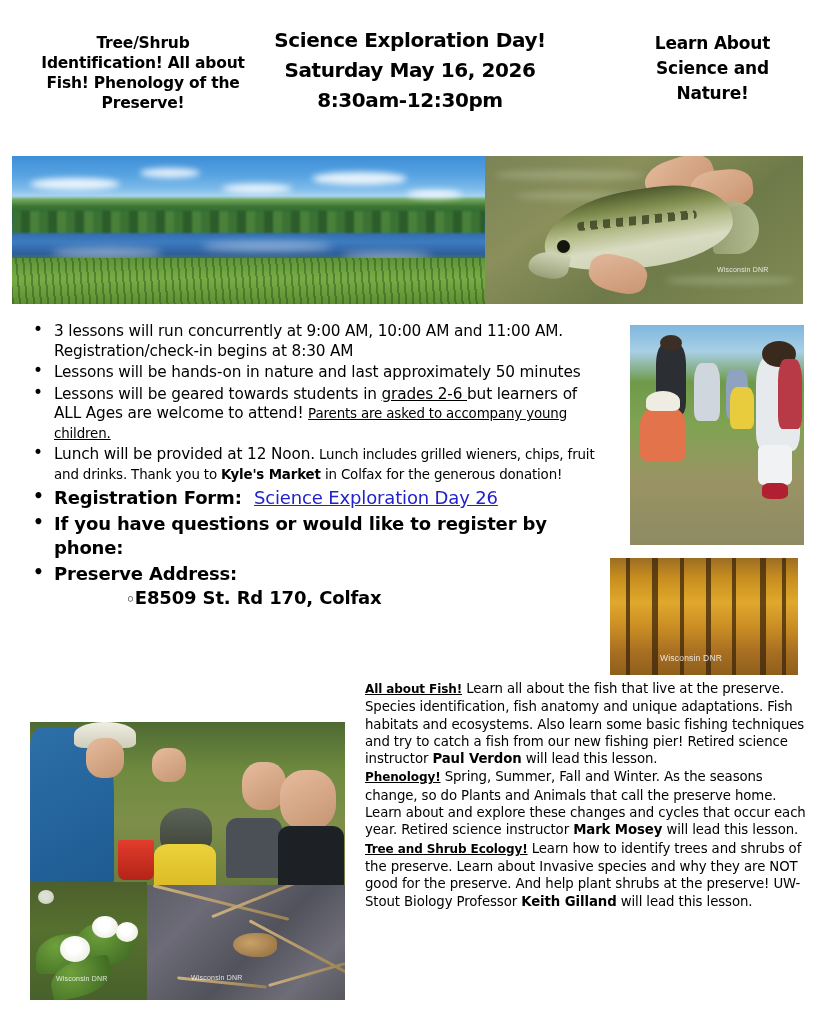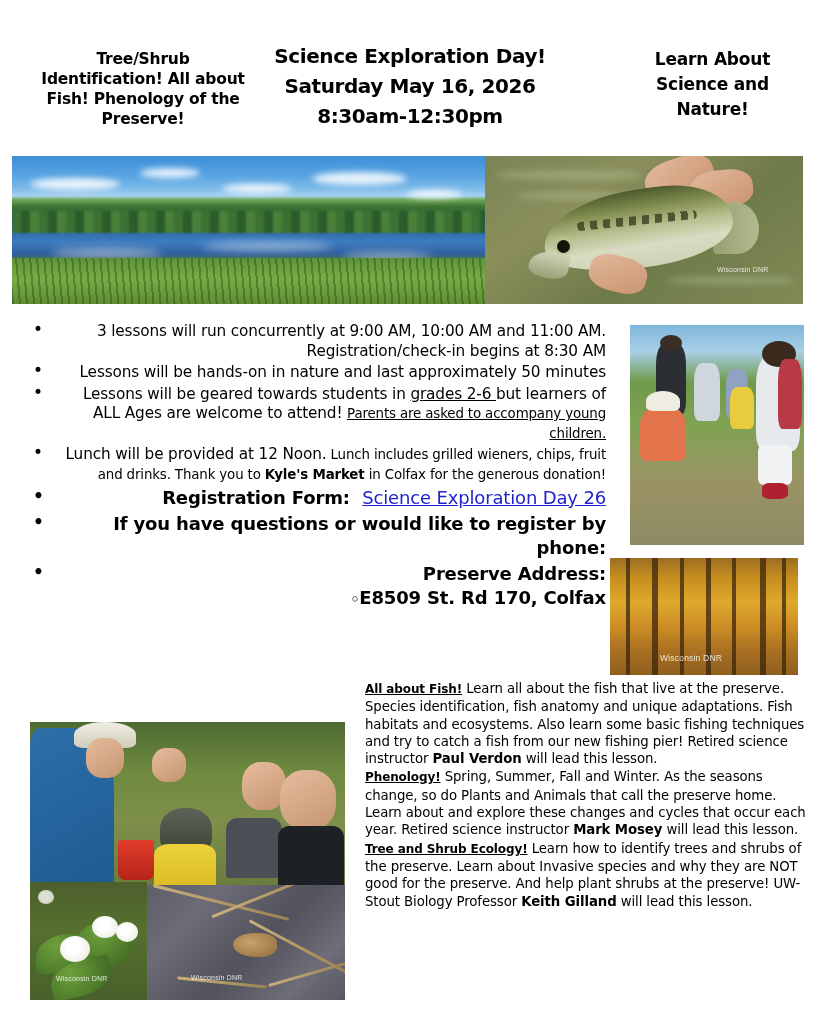--- a/index.html
+++ b/index.html
@@ -10,21 +10,21 @@
   body {
     width: 820px; height: 1024px;
     position: relative;
     font-family: "DejaVu Sans", "Liberation Sans", sans-serif;
     color: #000;
     overflow: hidden;
   }
 
   
   .header {
-    position: absolute; left: 0; top: 0; width: 820px; height: 150px; margin-top: 16px;
+    position: absolute; left: 0; top: 0; width: 820px; height: 150px;
   }
   .hdr-left {
     position: absolute; left: 38px; top: 33px; width: 210px;
     text-align: center; font-weight: bold; font-size: 15.5px;
     line-height: 20px; letter-spacing: -0.2px;
   }
   .hdr-center {
     position: absolute; left: 225px; top: 25px; width: 370px;
     text-align: center; font-weight: bold; font-size: 20px;
     line-height: 30px; letter-spacing: -0.4px;
@@ -104,21 +104,21 @@
     position:absolute; background: linear-gradient(150deg,#e2b99c,#c9936f);
     border-radius: 40%;
   }
 
   
   .body-text {
     position: absolute; left: 14px; top: 322px; width: 592px;
     font-size: 15.3px; line-height: 19.5px; letter-spacing: -0.15px;
   }
   .intro { margin: 0 0 1px 0; }
-  ul.bullets { list-style: none; margin: 0; padding: 0; text-align: right; }
+  ul.bullets { list-style: none; margin: 0; padding: 0; }
   ul.bullets > li {
     position: relative; padding-left: 40px; margin-bottom: 2px;
   }
   ul.bullets > li::before {
     content: "\2022"; position: absolute; left: 19px; top: -2px; font-size: 17px;
   }
   li.sub { list-style: none; padding-left: 72px; margin-top: 0; }
   li.sub::before { content: "\25E6"; left: 52px; font-size: 14px; top: 0; }
   .small { font-size: 13.4px; line-height: 18px; }
   .big { font-size: 18px; font-weight: bold; line-height: 24px; }

